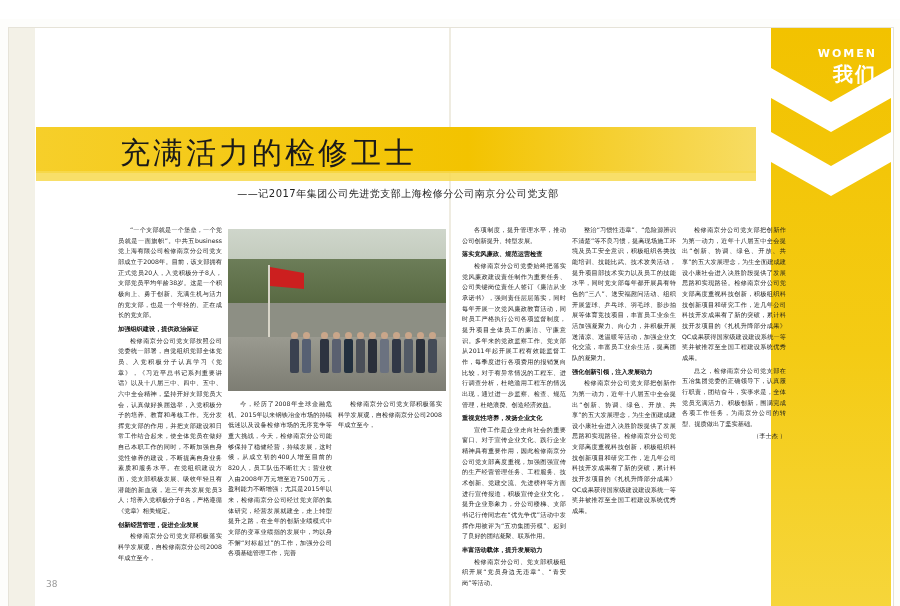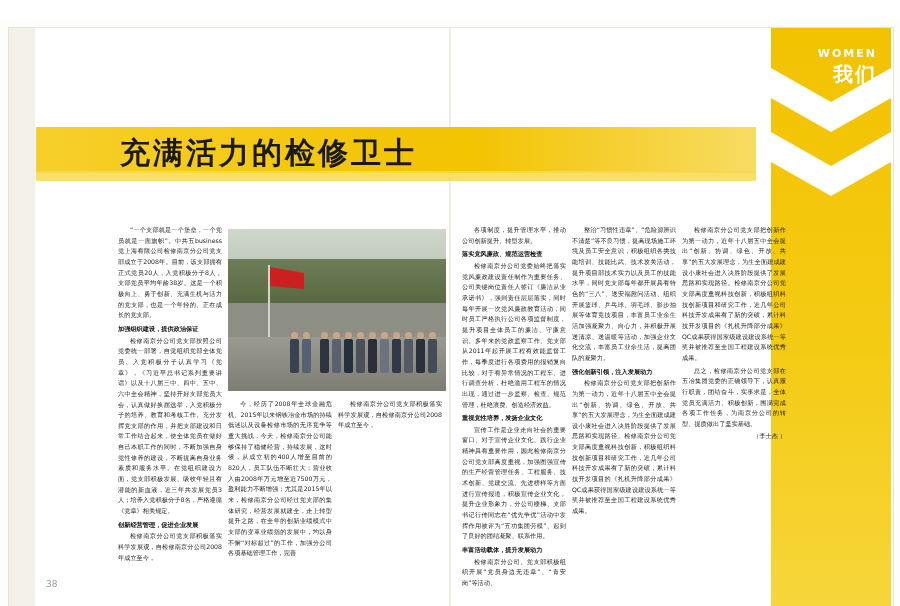--- a/index.html
+++ b/index.html
@@ -56,21 +56,21 @@
     position:absolute;left:36px;top:108px;width:720px;height:46px;
     background:linear-gradient(90deg,#f6cf2a 0%,#f3c300 60%,#f7dc63 100%);
   }
   .title-band.thin{
     top:152px;height:10px;background:#f7d94f;opacity:.85;
   }
   .headline{
     position:absolute;left:120px;top:108px;width:520px;height:52px;
     display:flex;align-items:center;
     font-family:"DejaVu Sans","Liberation Sans",sans-serif;
-    font-weight:bold;font-size:30px;color:#1a1a1a;letter-spacing:3px;
+    font-weight:normal;font-size:30px;color:#1a1a1a;letter-spacing:3px;
   }
   .subhead{
     position:absolute;left:118px;top:168px;width:560px;
     font-size:10px;color:#222;letter-spacing:.5px;
     text-align:center;
   }
   
   .photo{
     position:absolute;left:228px;top:210px;width:218px;height:162px;
     background:#6f7f63;overflow:hidden;border:0;
@@ -125,20 +125,21 @@
     <div class="chev-shape" style="top:104px;"></div>
     <div class="right-label">
       <div class="en">WOMEN</div>
       <div class="cn">我们</div>
     </div>
   </div>
 
   <div class="title-band"></div>
   <div class="title-band thin"></div>
   <div class="headline">充满活力的检修卫士</div>
+  <div class="subhead">——记2017年集团公司先进党支部上海检修分公司南京分公司党支部</div>
 
   <div class="photo">
     <div class="sky"></div>
     <div class="trees"></div>
     <div class="wall"></div>
     <div class="ground"></div>
     <div class="pole"></div>
     <div class="flag"></div>
     <div class="ppl" style="left:92px;">
         <div class="head"></div>

